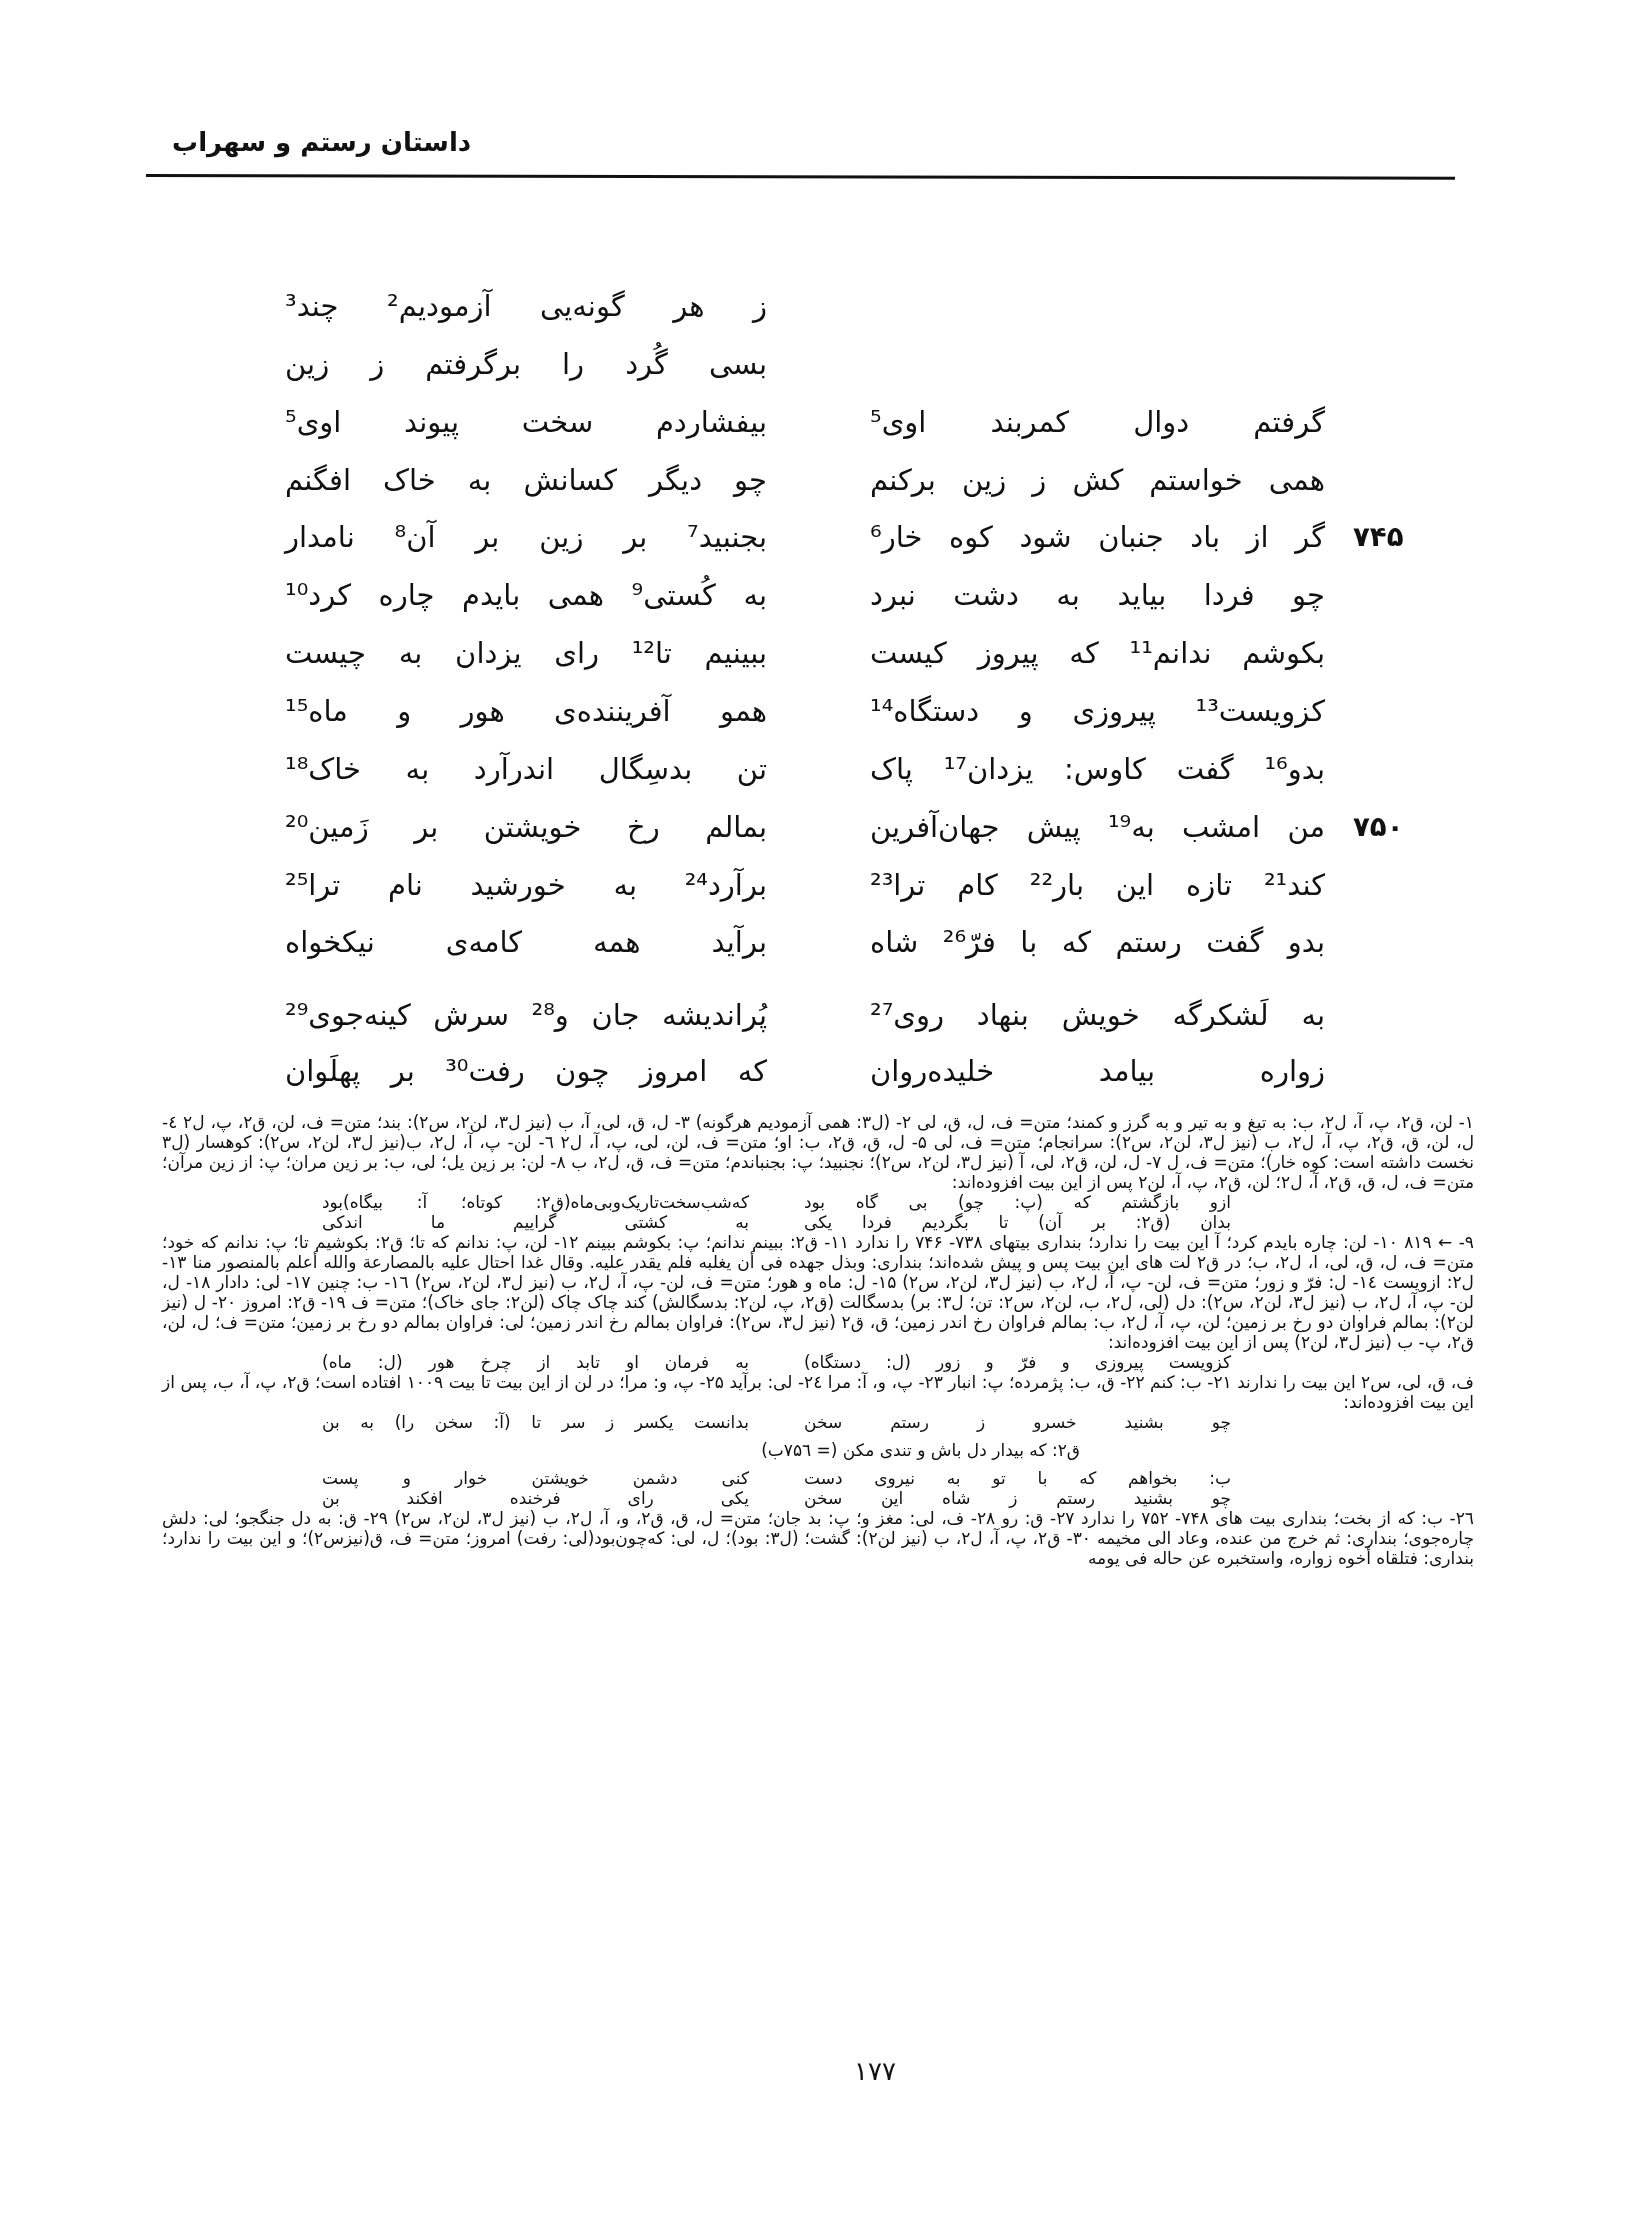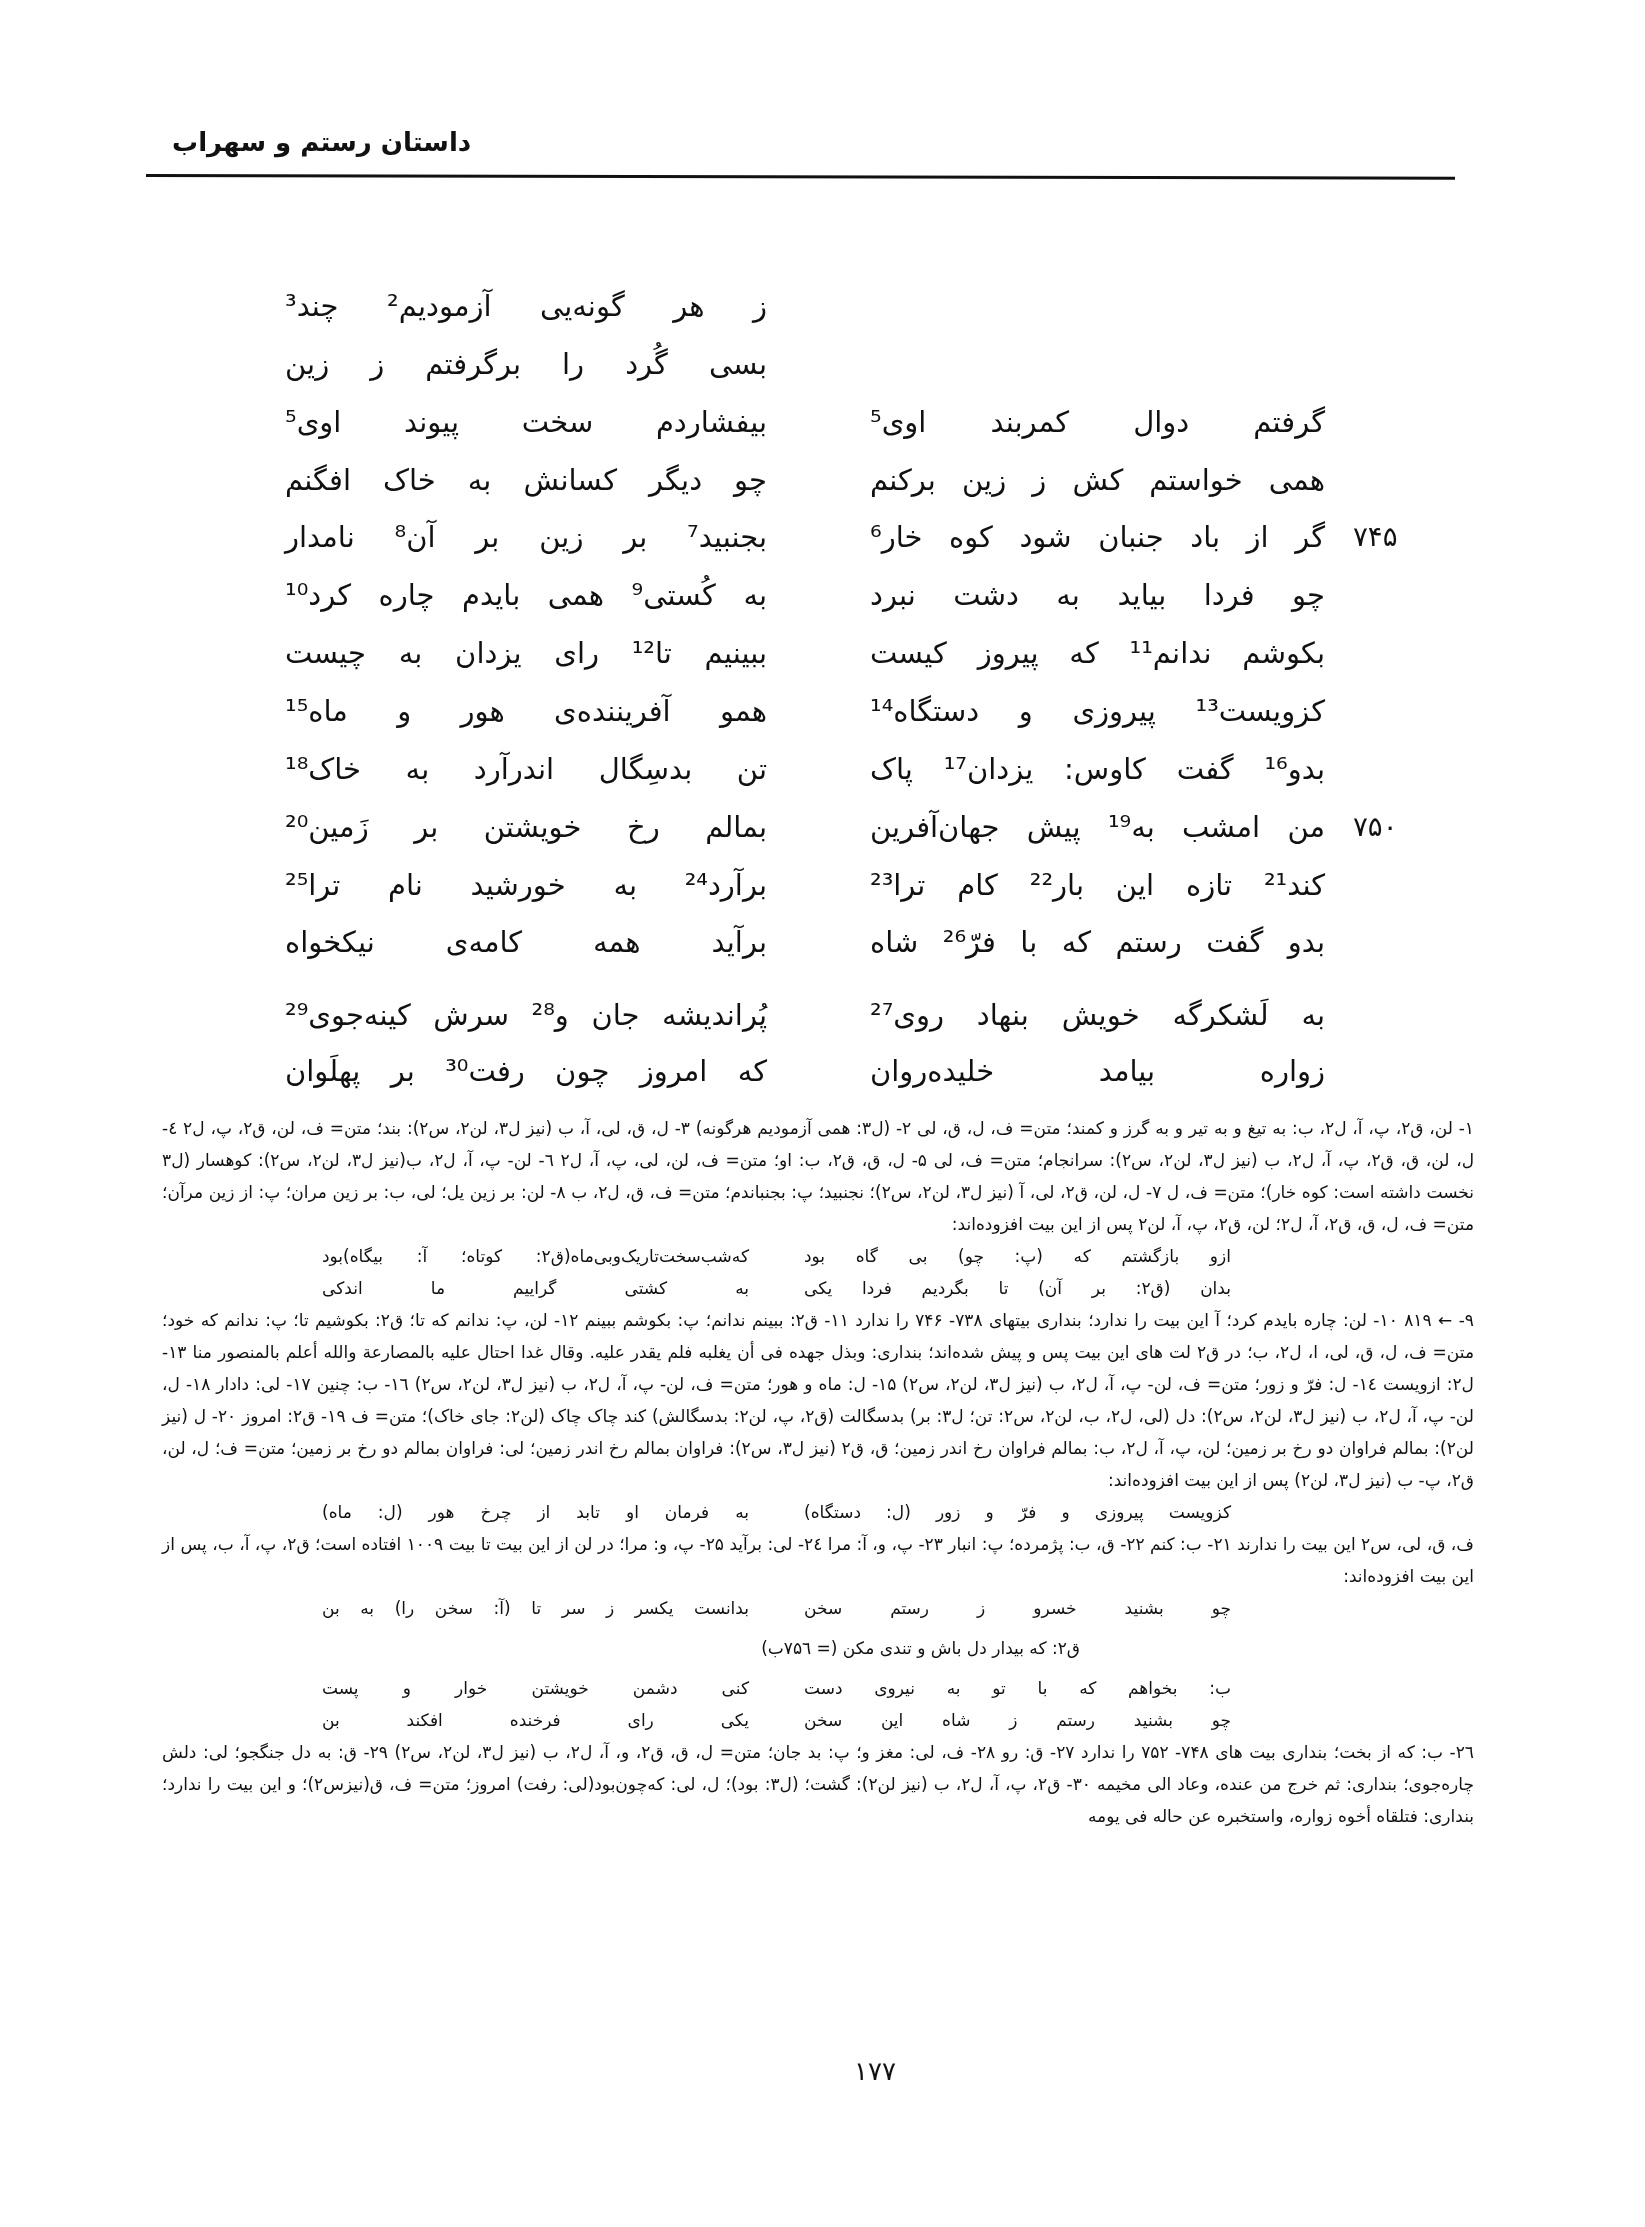--- a/index.html
+++ b/index.html
@@ -31,27 +31,27 @@
   .misra-right {
     position: absolute; right: 320px; width: 455px; text-align: justify;
     text-align-last: justify; direction: rtl; white-space: nowrap;
   }
   .misra-left {
     position: absolute; right: 878px; width: 482px; text-align: justify;
     text-align-last: justify; direction: rtl; white-space: nowrap;
   }
   .verse-num {
     position: absolute; left: 1353px; width: 62px; text-align: left;
-    font-size: 27.6px; direction: ltr;
+    font-size: 27.6px; direction: ltr; font-weight: bold;
   }
 
   .footnotes {
     position: absolute; left: 162px; top: 1112px; width: 1312px;
     direction: rtl; text-align: justify;
-    font-family: "DejaVu Sans", sans-serif; font-size: 17px; line-height: 32px;
+    font-family: "DejaVu Sans", sans-serif; font-size: 17px; line-height: 20px;
   }
   .fn-para { margin: 0; }
   .fn-verse {
     display: flex; direction: rtl; justify-content: center; gap: 55px;
     margin: 0; padding-right: 83px; font-size: 17px;
   }
   .fn-verse span { display: inline-block; width: 427px; text-align: justify; text-align-last: justify; }
   .fn-note-line { margin: 8px; padding-right: 386px; text-align: right; }
 
   .page-number {

